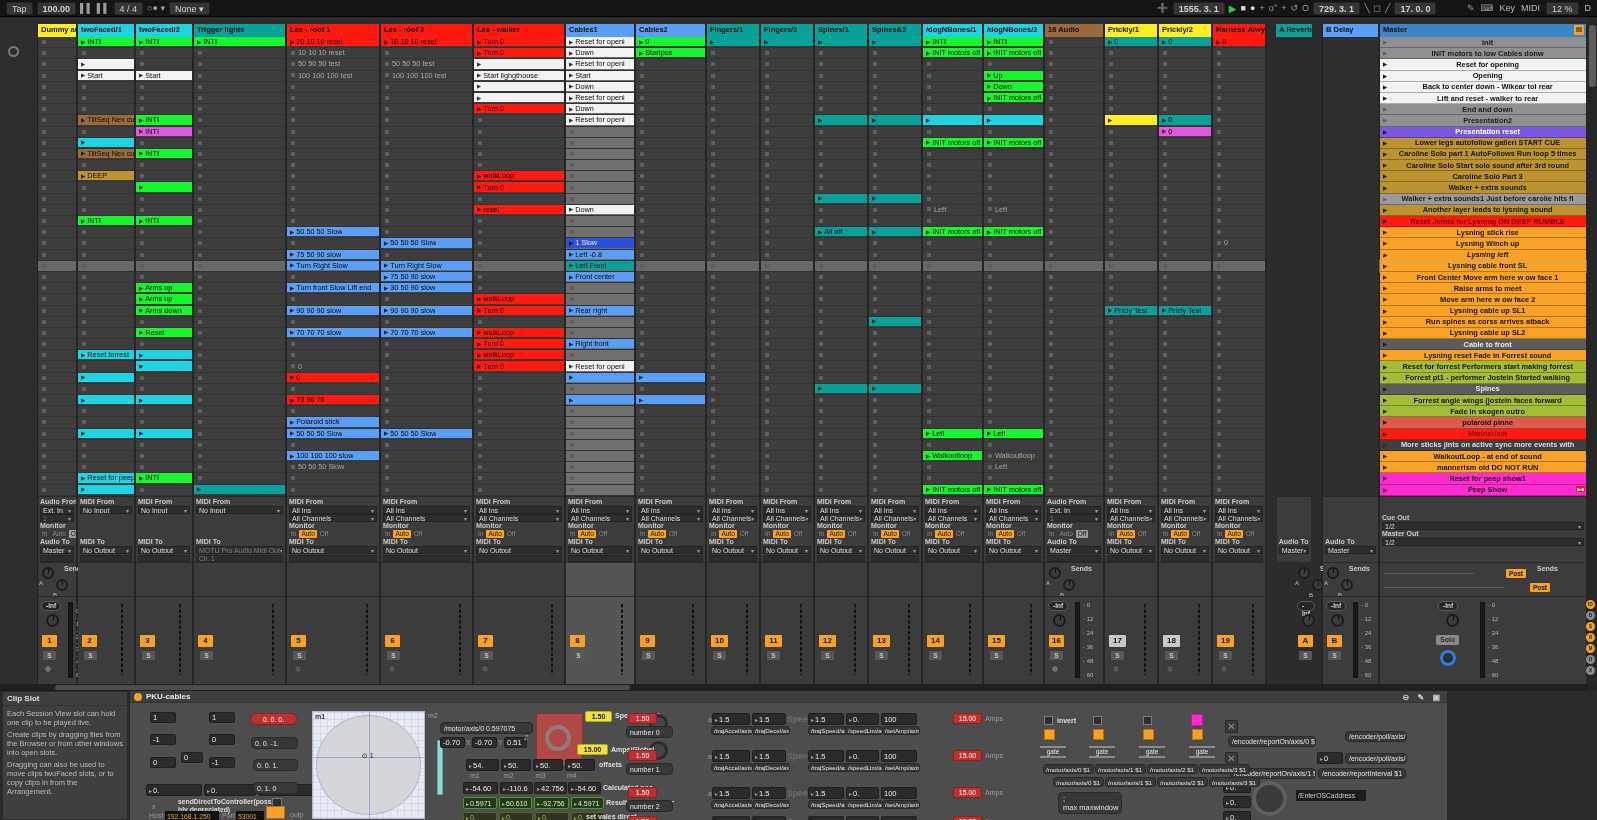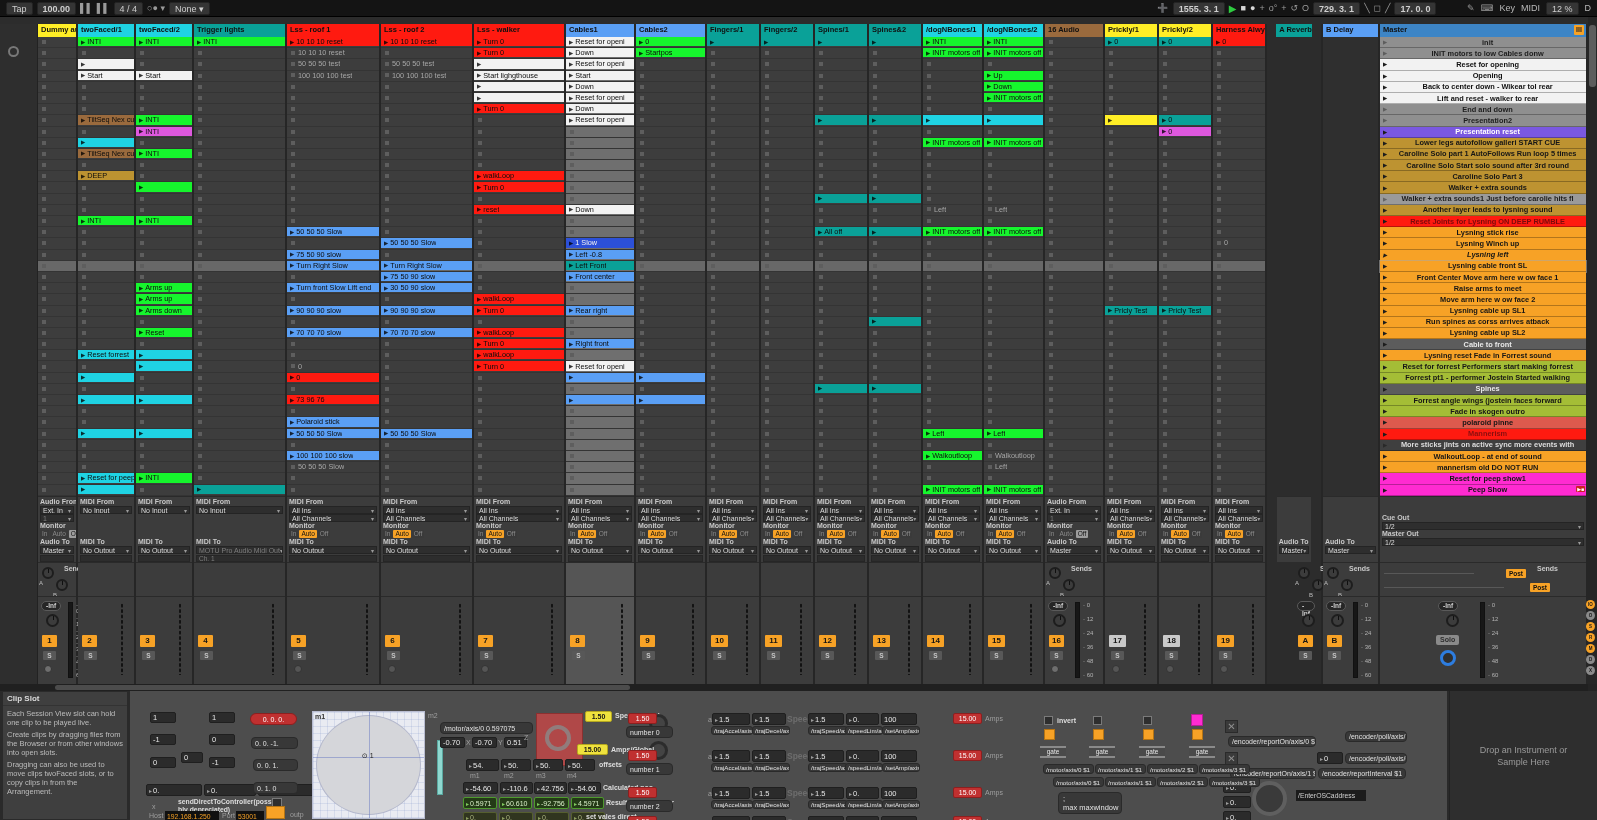--- a/index.html
+++ b/index.html
@@ -4252,20 +4252,25 @@
   </div>
 
 <div id="bottom">
   <div id="info">
     <h4>Clip Slot</h4>
     <p>Each Session View slot can hold one clip to be played live.</p>
     <p>Create clips by dragging files from the Browser or from other windows into open slots.</p>
     <p>Dragging can also be used to move clips twoFaced slots, or to copy clips in from the Arrangement.</p>
   </div>
   <div id="device">
+    <div id="devtitle">
+      <span class="dot"></span>
+      <span>PKU-cables</span>
+      <span class="wicons">⊖ ✎ ▣</span>
+    </div>
   <div class="d-nb" style="left: 20px; top: 21px; width: 26px; height: 11px;">1</div>
       <div class="d-nb" style="left: 20px; top: 43px; width: 26px; height: 11px;">-1</div>
       <div class="d-nb" style="left: 20px; top: 66px; width: 26px; height: 11px;">0</div>
       <div class="d-nb" style="left: 51px; top: 61px; width: 22px; height: 11px;">0</div>
       <div class="d-nb" style="left: 79px; top: 21px; width: 26px; height: 11px;">1</div>
       <div class="d-nb" style="left: 79px; top: 43px; width: 26px; height: 11px;">0</div>
       <div class="d-nb" style="left: 79px; top: 66px; width: 26px; height: 11px;">-1</div>
       <div class="d-fb" style="left: 16px; top: 93px; width: 56px; height: 12px;">0.</div>
       <div class="d-fb" style="left: 74px; top: 93px; width: 52px; height: 12px;">0.</div>
       <div class="d-fb" style="left: 128px; top: 93px; width: 56px; height: 12px;">1.</div>
@@ -4420,16 +4425,13 @@
       <div class="d-lb" style="left: 855px; top: 127px; width: 20px; height: 9px;">Amps</div>
       <div class="d-ms d-mss" style="left: 913px; top: 73px; width: 51px; height: 10px;">/motor/axis/0 $1</div>
       <div class="d-ms d-mss" style="left: 965px; top: 73px; width: 51px; height: 10px;">/motor/axis/1 $1</div>
       <div class="d-ms d-mss" style="left: 1017px; top: 73px; width: 51px; height: 10px;">/motor/axis/2 $1</div>
       <div class="d-ms d-mss" style="left: 1069px; top: 73px; width: 51px; height: 10px;">/motor/axis/3 $1</div>
       <div class="d-ms d-mss" style="left: 923px; top: 86px; width: 51px; height: 10px;">/motor/axis/0 $1</div>
       <div class="d-ms d-mss" style="left: 975px; top: 86px; width: 51px; height: 10px;">/motor/axis/1 $1</div>
       <div class="d-ms d-mss" style="left: 1027px; top: 86px; width: 51px; height: 10px;">/motor/axis/2 $1</div>
       <div class="d-ms d-mss" style="left: 1079px; top: 86px; width: 51px; height: 10px;">/motor/axis/3 $1</div>
     </div>
-  <div id="drop">
-    <span>Drop an Instrument or Sample Here</span>
-  </div>
 </div>
 
 </body></html>

